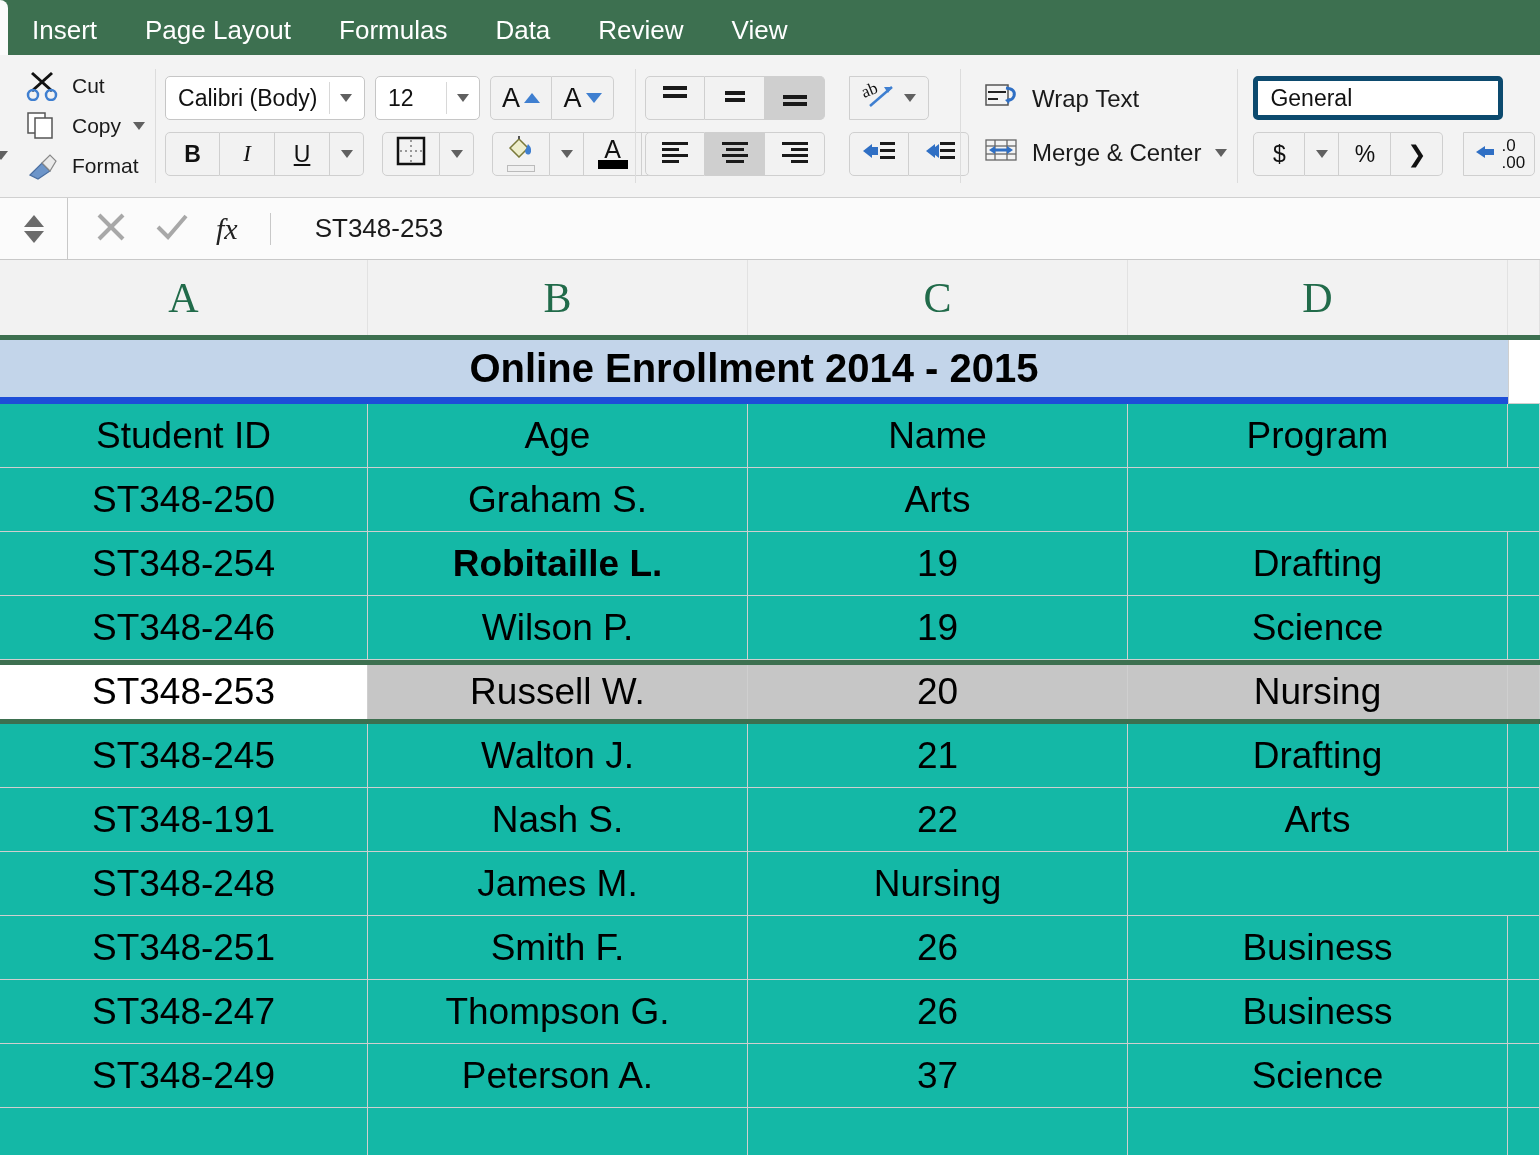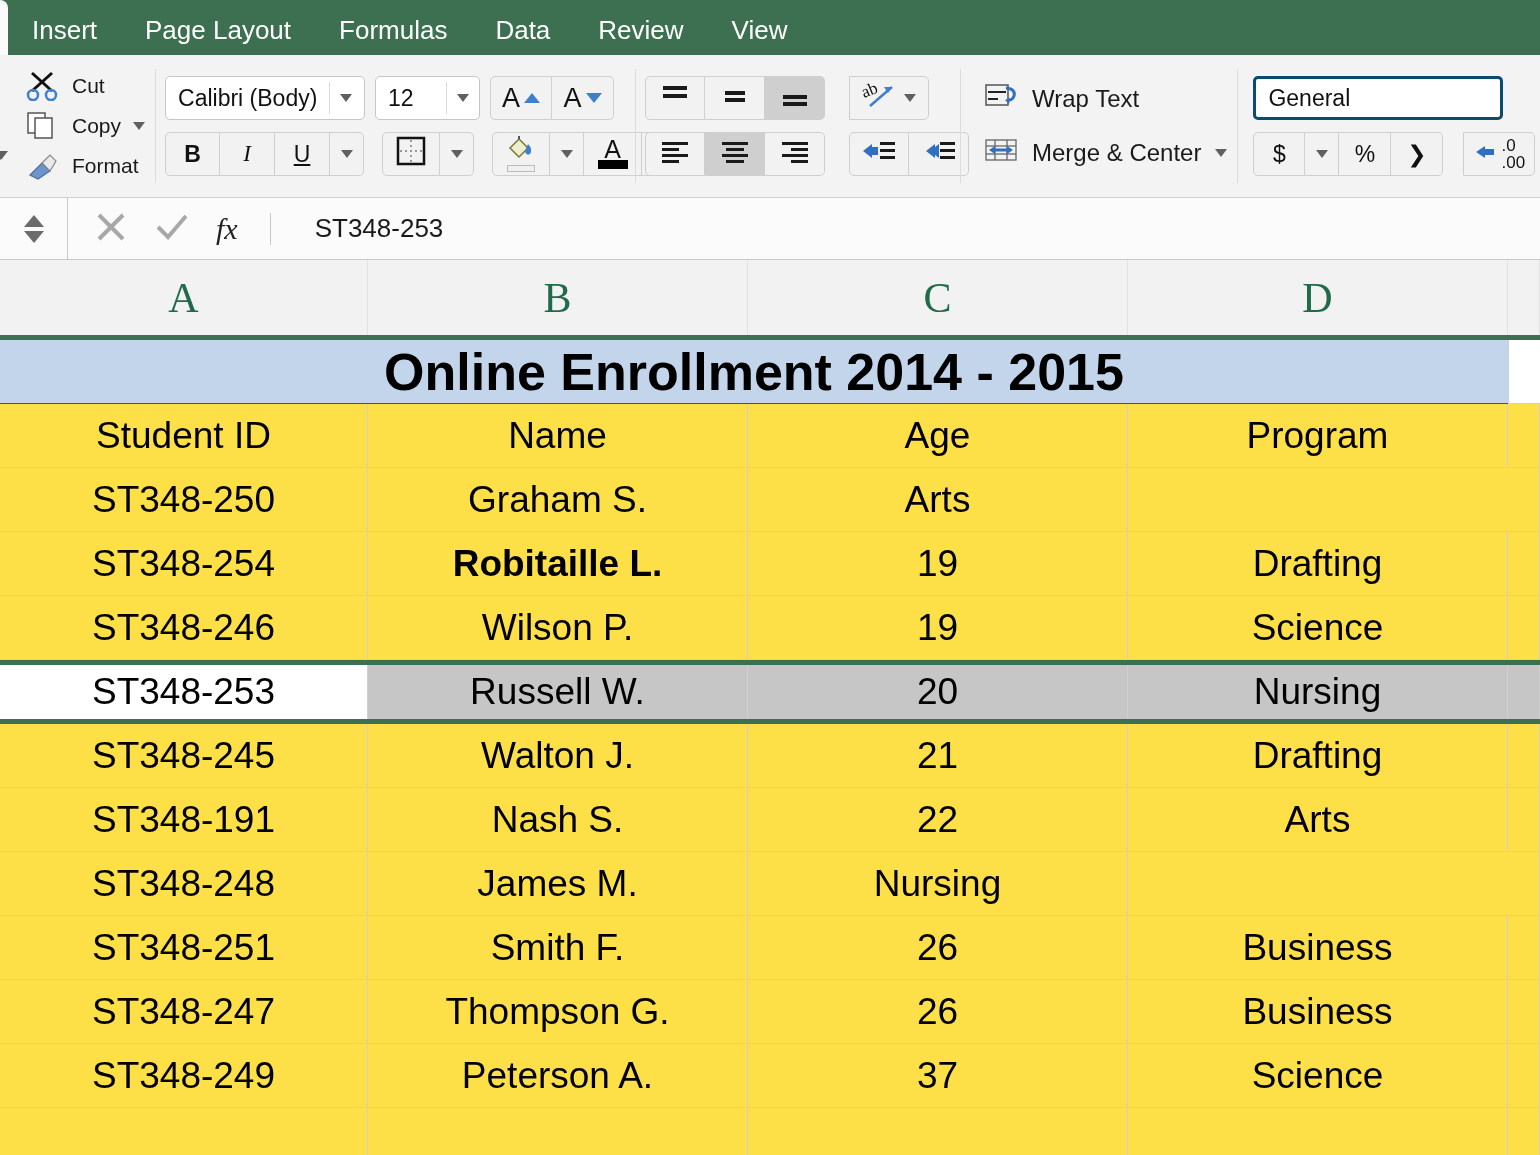--- a/index.html
+++ b/index.html
@@ -87,21 +87,21 @@
   .btngroup .btn { border-radius: 0; border-left-width: 0; }
   .btngroup .btn:first-child { border-radius: 5px 0 0 5px; border-left-width: 1px; }
   .btngroup .btn:last-child { border-radius: 0 5px 5px 0; }
   .btn.sel { background: #cfcfcf; }
   .btn.narrow { min-width: 34px; }
 
   .wrap-col { display: flex; flex-direction: column; justify-content: center; gap: 20px; padding-left: 14px; }
   .wrap-item { display: flex; align-items: center; gap: 14px; font-size: 24px; color: #1a1a1a; white-space: nowrap; }
 
   .numfmt-combo {
-    background: #ffffff; border: 3px solid #0c4a6e; border-radius: 5px;
+    background: #ffffff; border: 5px solid #0c4a6e; border-radius: 5px;
     height: 44px; width: 250px; display: flex; align-items: center;
   }
   .numfmt-combo .val { padding: 0 12px; font-size: 23px; color: #111; }
 
   
   .formula-bar {
     height: 62px;
     background: #fbfbfb;
     border-bottom: 1px solid #c8c8c8;
     display: flex; align-items: center;
@@ -134,30 +134,30 @@
   }
 
   
   .grid { position: relative; width: 1540px; }
   .grow { display: flex; height: 64px; }
   .cell {
     display: flex; align-items: center; justify-content: center;
     font-size: 37px; color: #000000;
     border-right: 1px solid #cfcfcf;
     border-bottom: 1px solid #cfcfcf;
-    background: #fde047;
+    background: #14b8a6;
     white-space: nowrap;
     overflow: hidden;
   }
   .title-row { display: flex; height: 64px; }
   .title-cell {
     background: #c3d5ea;
     display: flex; align-items: center; justify-content: center;
-    font-size: 52px; font-weight: bold; color: #000;
-    border-bottom: 1px solid #1d4ed8;
+    font-size: 40px; font-weight: bold; color: #000;
+    border-bottom: 7px solid #1d4ed8;
   }
   .title-tail { background: #ffffff; border-bottom: 1px solid #cfcfcf; border-left: 1px solid #cfcfcf; }
   .grow.selected .cell { background: #c6c6c6; }
   .grow.selected .cell.active { background: #ffffff; }
   .sel-border-top, .sel-border-bot {
     position: absolute; left: 0; width: 1540px; height: 5px; background: #3d7050;
   }
 </style>
 </head>
 <body>
@@ -491,22 +491,22 @@
 
 <div class="grid">
 
   <div class="title-row">
     <div class="title-cell" style="width:1508px;">Online Enrollment 2014 - 2015</div>
     <div class="title-tail" style="flex:1;"></div>
   </div>
 
   <div class="grow">
     <div class="cell" style="width:368px;">Student ID</div>
+    <div class="cell" style="width:380px;">Age</div>
     <div class="cell" style="width:380px;">Name</div>
-    <div class="cell" style="width:380px;">Age</div>
     <div class="cell" style="width:380px;">Program</div>
     <div class="cell" style="flex:1;"></div>
   </div>
 
   <div class="grow">
     <div class="cell" style="width:368px;">ST348-250</div>
     <div class="cell" style="width:380px;">Graham S.</div>
     <div class="cell" style="width:380px;">Arts</div>
     <div class="cell" style="flex:1;"></div>
   </div>

